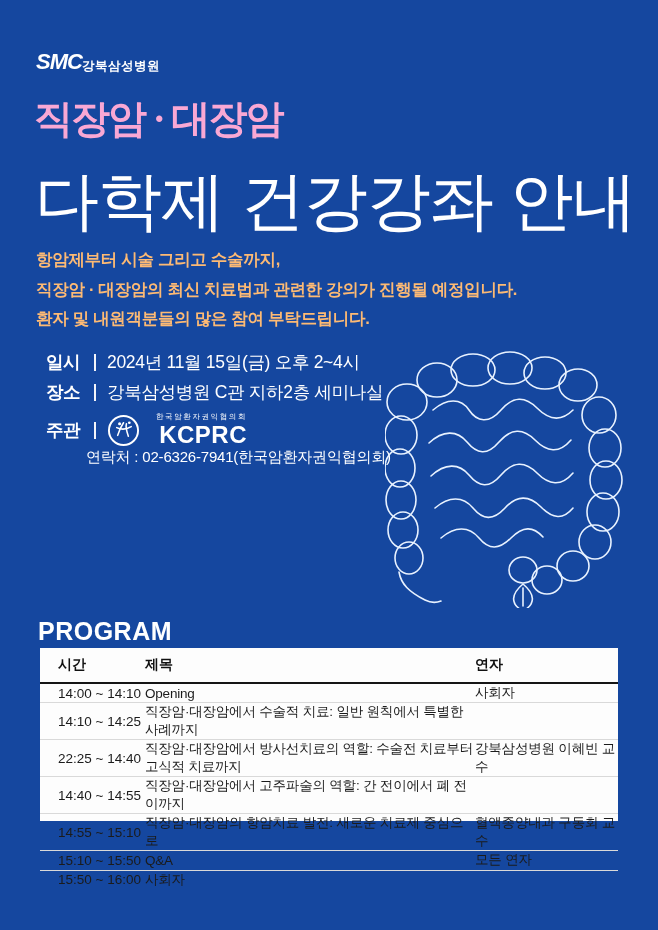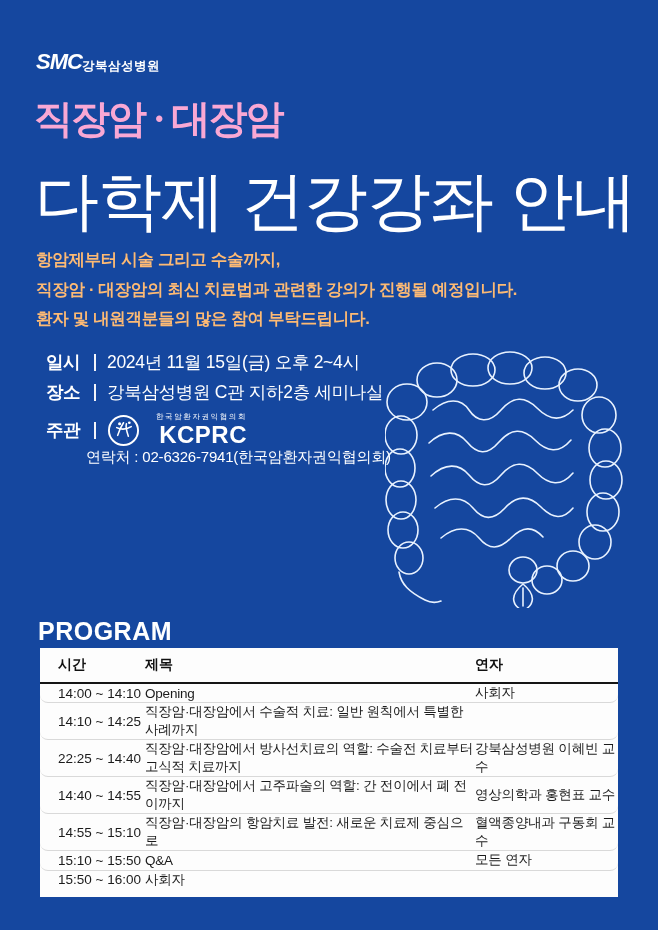--- a/index.html
+++ b/index.html
@@ -29,26 +29,26 @@
   .kcprc-emblem{width:33px;height:33px;flex:none;}
   .kcprc-texts{display:flex;flex-direction:column;line-height:1;}
   .kcprc-small{font-size:7.5px;letter-spacing:1.6px;margin-bottom:3px;font-weight:500;margin-left:8px;}
   .kcprc-big{font-size:24px;font-weight:800;letter-spacing:0.5px;text-align:right;}
   .contact{position:absolute;left:86px;top:448px;font-size:15px;font-weight:500;letter-spacing:-0.2px;}
   
   .intestine{position:absolute;left:385px;top:340px;width:240px;height:268px;}
   .intestine *{fill:none;stroke:#E8F2FF;stroke-width:1.6;stroke-linecap:round;}
   
   .program-heading{position:absolute;left:38px;top:601px;font-size:25px;font-weight:800;letter-spacing:0.5px;color:#fff;margin-top:16px;}
-  .table{position:absolute;left:40px;top:648px;width:578px;height:249px;background:#FDFDFD;color:#1B1B1B;}
+  .table{position:absolute;left:40px;top:648px;width:578px;height:173px;background:#FDFDFD;color:#1B1B1B;}
   .t-head{height:34px;display:grid;grid-template-columns:87px 330px auto;padding-left:18px;align-items:center;
           border-bottom:2px solid #151515;font-size:14px;font-weight:700;color:#111;}
   .t-body{display:flex;flex-direction:column;height:205px;}
   .t-row{flex:1;display:grid;grid-template-columns:87px 330px auto;padding-left:18px;align-items:center;
-         border-bottom:1px solid #D9D9D9;font-size:13.5px;color:#1B1B1B;letter-spacing:-0.2px;border-radius:8px;}
+         border-bottom:1px solid #D9D9D9;font-size:13.5px;color:#1B1B1B;letter-spacing:-0.2px;}
   .t-row:last-child{border-bottom:none;}
   .t-time{letter-spacing:0;}
 </style>
 </head>
 <body>
 
 <div class="brand">
   <span class="smc-logo">SMC</span>
   <span class="hospital-name">강북삼성병원</span>
 </div>
@@ -151,21 +151,20 @@
       <span class="t-title">직장암·대장암에서 수술적 치료: 일반 원칙에서 특별한 사례까지</span>
     </div>
     <div class="t-row">
       <span class="t-time">22:25 ~ 14:40</span>
       <span class="t-title">직장암·대장암에서 방사선치료의 역할: 수술전 치료부터 고식적 치료까지</span>
       <span class="t-speaker">강북삼성병원 이혜빈 교수</span>
     </div>
     <div class="t-row">
       <span class="t-time">14:40 ~ 14:55</span>
       <span class="t-title">직장암·대장암에서 고주파술의 역할: 간 전이에서 폐 전이까지</span>
-      <span class="t-speaker">영상의학과 홍현표 교수</span>
     </div>
     <div class="t-row">
       <span class="t-time">14:55 ~ 15:10</span>
       <span class="t-title">직장암·대장암의 항암치료 발전: 새로운 치료제 중심으로</span>
       <span class="t-speaker">혈액종양내과 구동회 교수</span>
     </div>
     <div class="t-row">
       <span class="t-time">15:10 ~ 15:50</span>
       <span class="t-title">Q&amp;A</span>
       <span class="t-speaker">모든 연자</span>

